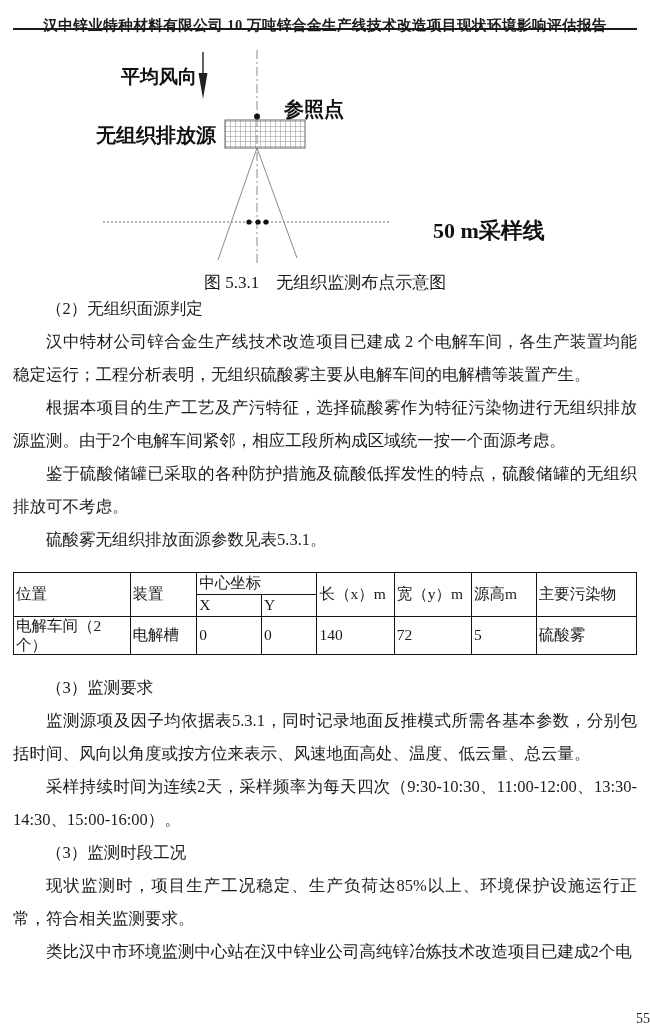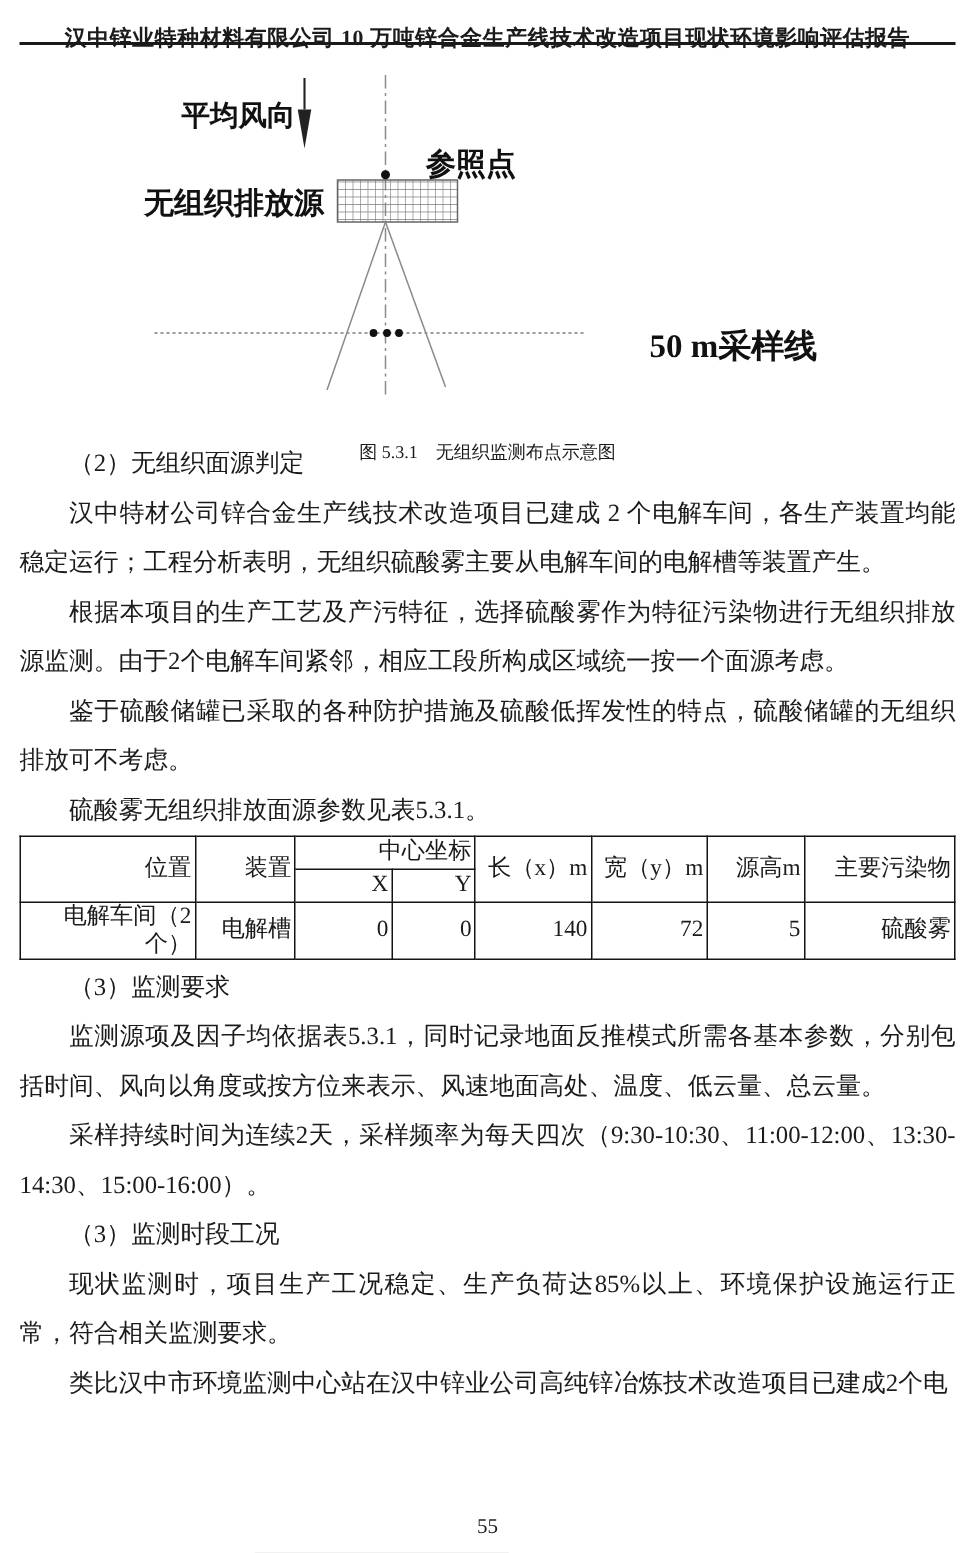--- a/index.html
+++ b/index.html
@@ -40,46 +40,45 @@
   .diag-label {
     font-family: "Liberation Serif", "DejaVu Serif", serif;
     font-weight: bold;
     fill: #111;
   }
   .figure-caption {
     position: absolute;
     top: 238px;
     width: 100%;
     text-align: center;
-    font-size: 12px;
+    font-size: 17px;
     line-height: 30px;
-    margin-top: 18px;
   }
   
   .body-text {
     margin: 0 13px;
     font-size: 16.5px;
     line-height: 33px;
     text-align: justify;
   }
   .body-text p { margin: 0; text-indent: 2em; }
   .table-caption {
     text-align: center;
     text-indent: 0 !important;
     font-size: 16px;
   }
   .table-caption .cap-title { margin-left: 2.5em; }
   
   table.param-table {
     width: 624px;
-    margin: 1px 13px;
+    margin: 16px 13px;
     border-collapse: collapse;
     table-layout: fixed;
     font-size: 15.5px;
-    text-align: right;
+    text-align: left;
   }
   table.param-table th, table.param-table td {
     border: 1.5px solid #141414;
     padding: 0 2px;
     font-weight: normal;
     line-height: 1.2;
   }
   table.param-table thead tr { height: 22px; }
   table.param-table tbody tr { height: 36px; }
   th.xy-head { font-weight: bold; }
@@ -90,21 +89,21 @@
     font-weight: bold;
     line-height: 33px;
     text-align: left;
   }
   .after-table { margin-top: 0; }
   
   .page-number {
     position: absolute;
     bottom: 8px;
     width: 100%;
-    text-align: center;
+    text-align: right;
     font-size: 14px;
   }
 </style>
 </head>
 <body>
 
 <div class="page">
 
   <div class="page-header">汉中锌业特种材料有限公司 10 万吨锌合金生产线技术改造项目现状环境影响评估报告</div>
 

